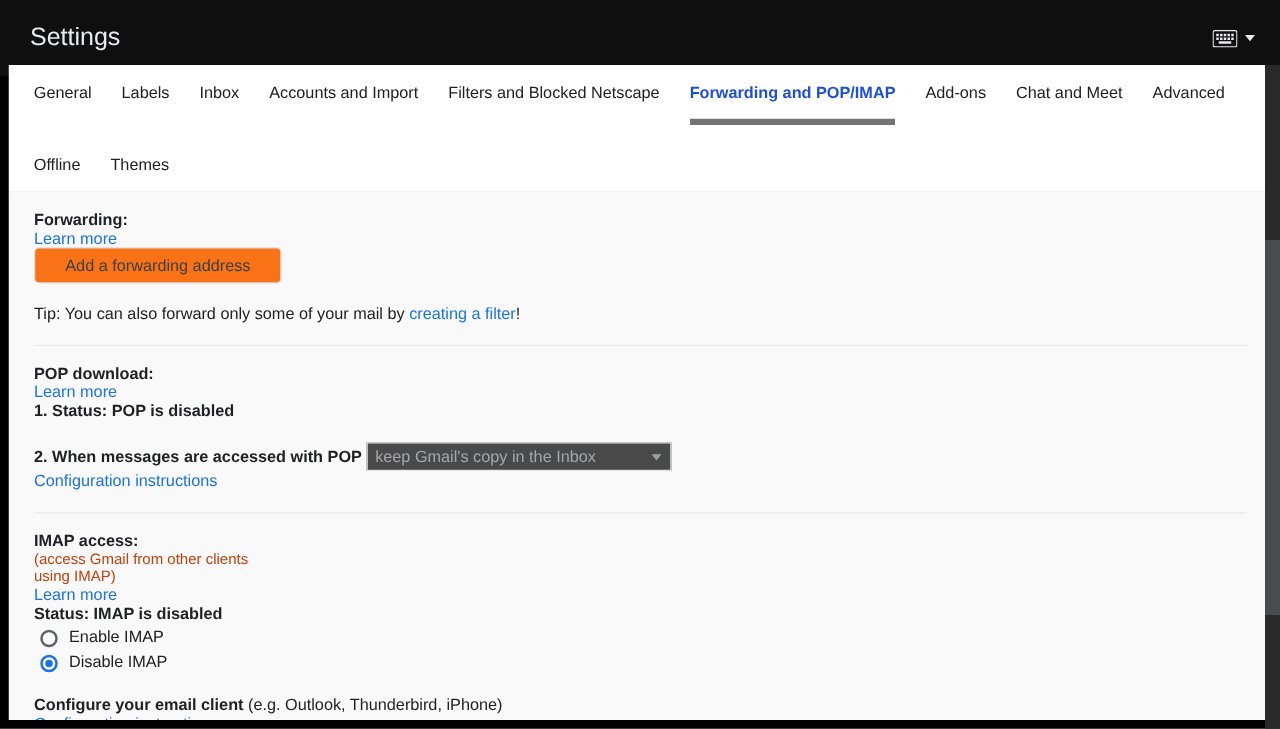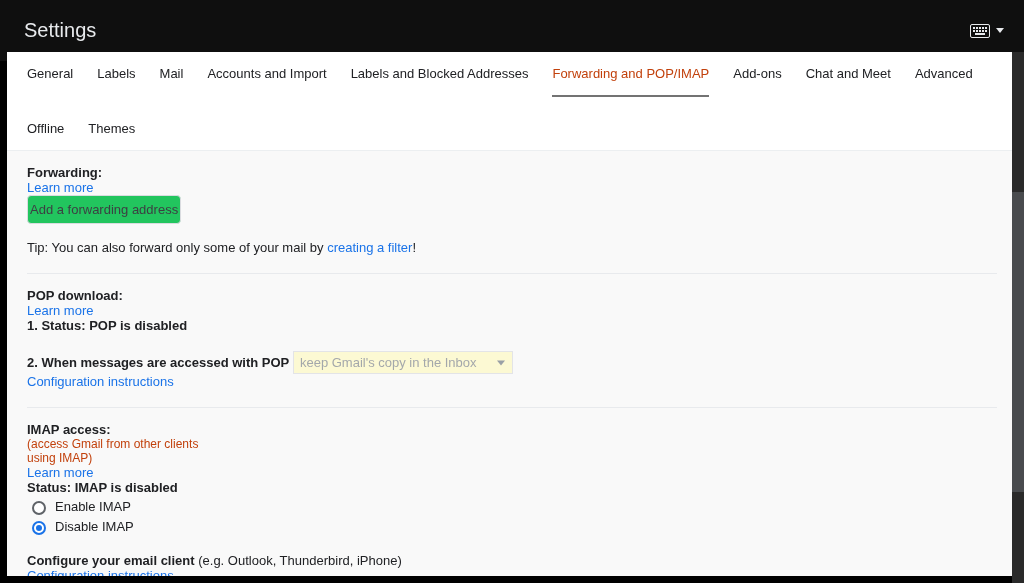--- a/index.html
+++ b/index.html
@@ -56,22 +56,23 @@
   }
   .tab {
     font-size:13px;
     color:#202124;
     padding-bottom:14px;
     cursor:pointer;
     white-space:nowrap;
     font-weight:500;
   }
   .tab.active {
-    color:#c2410c;
-    border-bottom:2px solid #737373;
+    color:#1d4ed8;
+    border-bottom:5px solid #737373;
+    font-weight:bold;
   }
   .content {
     border-top:1px solid #eceff1;
     background:#f9f9f9;
     height:calc(100% - 80px);
     overflow:auto;
     padding:0 20px;
   }
   .section {
     display:flex;
@@ -93,24 +94,24 @@
   .sub {
     color:#c2410c;
     font-size:12px;
   }
   .link {
     color:#1a73e8;
     cursor:pointer;
   }
   .right { flex:1; }
   .btn {
-    background:#22c55e;
+    background:#f97316;
     border:1px solid #dadce0;
     border-radius:4px;
-    padding:6px 2px;
+    padding:6px 24px;
     font-size:13px;
     color:#3c4043;
     cursor:pointer;
   }
   .btn-outline {
     background:#fff;
     border:1px solid #5f6368;
     border-radius:4px;
     padding:5px 12px;
     font-size:13px;
@@ -139,27 +140,27 @@
   }
   .radio:checked { border-color:#1a73e8; }
   .radio:checked::after {
     content:"";
     position:absolute;
     top:2px;left:2px;width:6px;height:6px;
     background:#1a73e8;border-radius:50%;
   }
   .select {
     border:1px solid #dadce0;
-    background:#fef9c3;
+    background:#000000;
     color:#80868b;
     font-size:13px;
     padding:3px 24px 3px 6px;
     appearance:none;
     position:relative;
-    width:220px;
+    width:244px;
   }
   .select-wrap { position:relative; display:inline-block; }
   .select-wrap::after {
     content:"";
     position:absolute;
     right:8px; top:50%;
     transform:translateY(-50%);
     width:0;height:0;
     border-left:4px solid transparent;
     border-right:4px solid transparent;
@@ -211,23 +212,23 @@
       </svg>
     </span>
     <span class="caret-down"></span>
   </div>
 </div>
 
 <div class="panel">
   <div class="tabs" id="tabs">
       <div class="tab">General</div>
       <div class="tab">Labels</div>
-      <div class="tab">Mail</div>
+      <div class="tab">Inbox</div>
       <div class="tab">Accounts and Import</div>
-      <div class="tab">Labels and Blocked Addresses</div>
+      <div class="tab">Filters and Blocked Netscape</div>
       <div class="tab active">Forwarding and POP/IMAP</div>
       <div class="tab">Add-ons</div>
       <div class="tab">Chat and Meet</div>
       <div class="tab">Advanced</div>
       <div class="tab">Offline</div>
       <div class="tab">Themes</div>
     </div>
 
   <div class="content">
 

